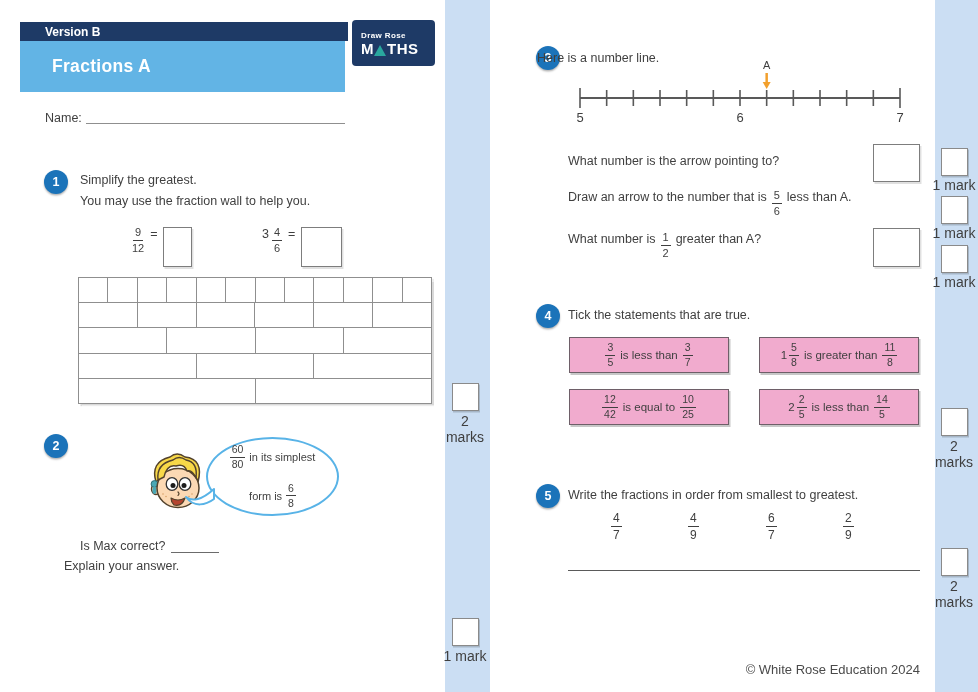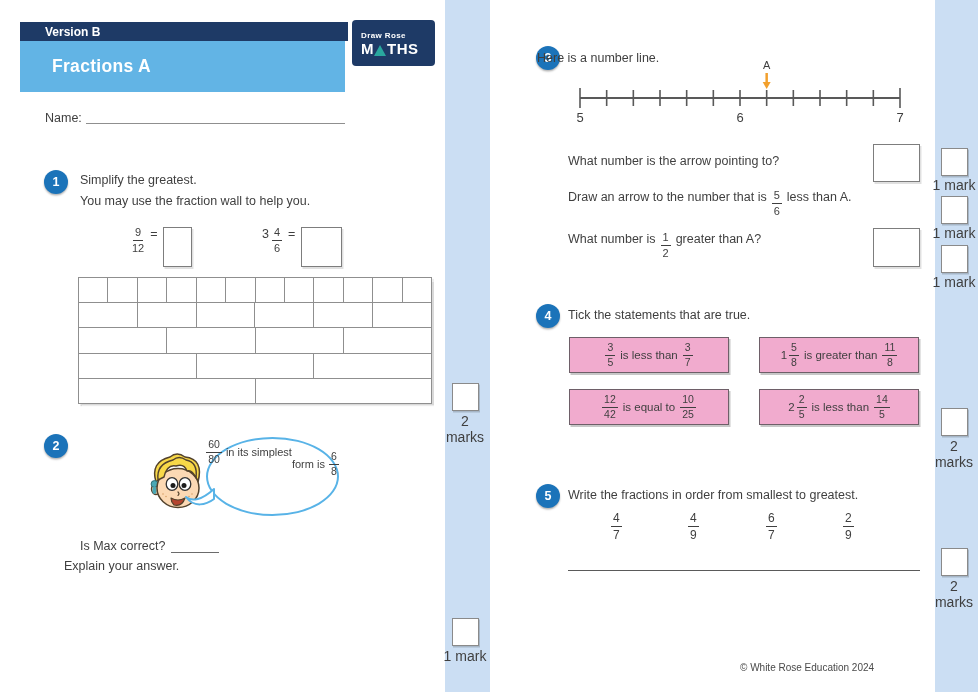--- a/index.html
+++ b/index.html
@@ -42,36 +42,36 @@
   
   #wall{left:78px;top:277px;width:354px;height:127px;border:1.5px solid #8f8f8f;
     box-shadow:1.5px 2px 1px rgba(0,0,0,.15);display:flex;flex-direction:column;box-sizing:border-box;background:#fff}
   .wall-row{display:flex;flex:1;border-bottom:1px solid #8f8f8f}
   .wall-row:last-child{border-bottom:none}
   .wall-cell{flex:1;border-right:1px solid #8f8f8f}
   .wall-cell:last-child{border-right:none}
 
   
   #bubble{left:206px;top:437px;width:133px;height:79px;border:2.5px solid #58b3e7;border-radius:50%;
-    background:#fff;display:flex;align-items:flex-start;justify-content:center;
+    background:#fff;display:flex;flex-direction:column;align-items:center;justify-content:center;
     font-size:11px;box-sizing:border-box}
   .bubble-line{display:flex;align-items:center;gap:4px;white-space:nowrap}
   #bubble .frac{font-size:10.5px}
   #bubble-tail{left:184px;top:486px;width:32px;height:26px}
 
   
   .pinkbox{position:absolute;width:160px;height:36px;background:#f1abce;border:1.5px solid #6e5f68;
     box-shadow:1.5px 2px 0 rgba(0,0,0,.22);display:flex;align-items:center;justify-content:center;
     gap:5px;font-size:11.5px;box-sizing:border-box;white-space:nowrap}
   .pinkbox .frac{font-size:10.5px}
   .pinkbox .frac .fnum{border-color:#3f3f3f}
   .whole{margin-right:-3px}
 
   #q5-line{left:568px;top:540px;width:352px;height:30px;border-bottom:1.5px solid #5a5a5a}
-  #copyright{left:740px;top:662px;width:180px;text-align:left;font-size:10px;color:#4a4a4a}
+  #copyright{left:740px;top:662px;width:180px;text-align:right;font-size:13px;color:#4a4a4a}
   #name-line{left:86px;top:99px;width:259px;height:24px;border-bottom:1.3px solid #8f8f8f}
 </style>
 </head>
 <body>
 
 <div class="strip" id="strip-mid"></div>
 <div class="strip" id="strip-right"></div>
 
 <div class="abs" id="bar-version">
   <span>Version B</span>

